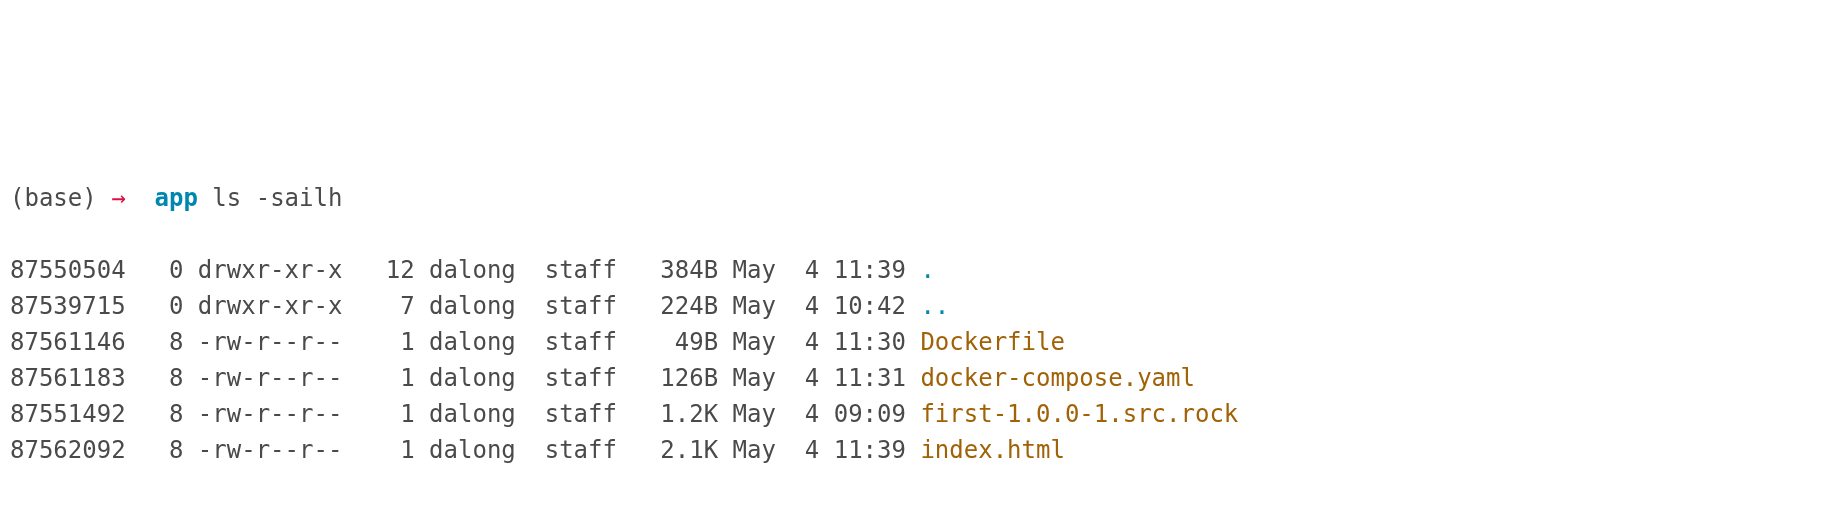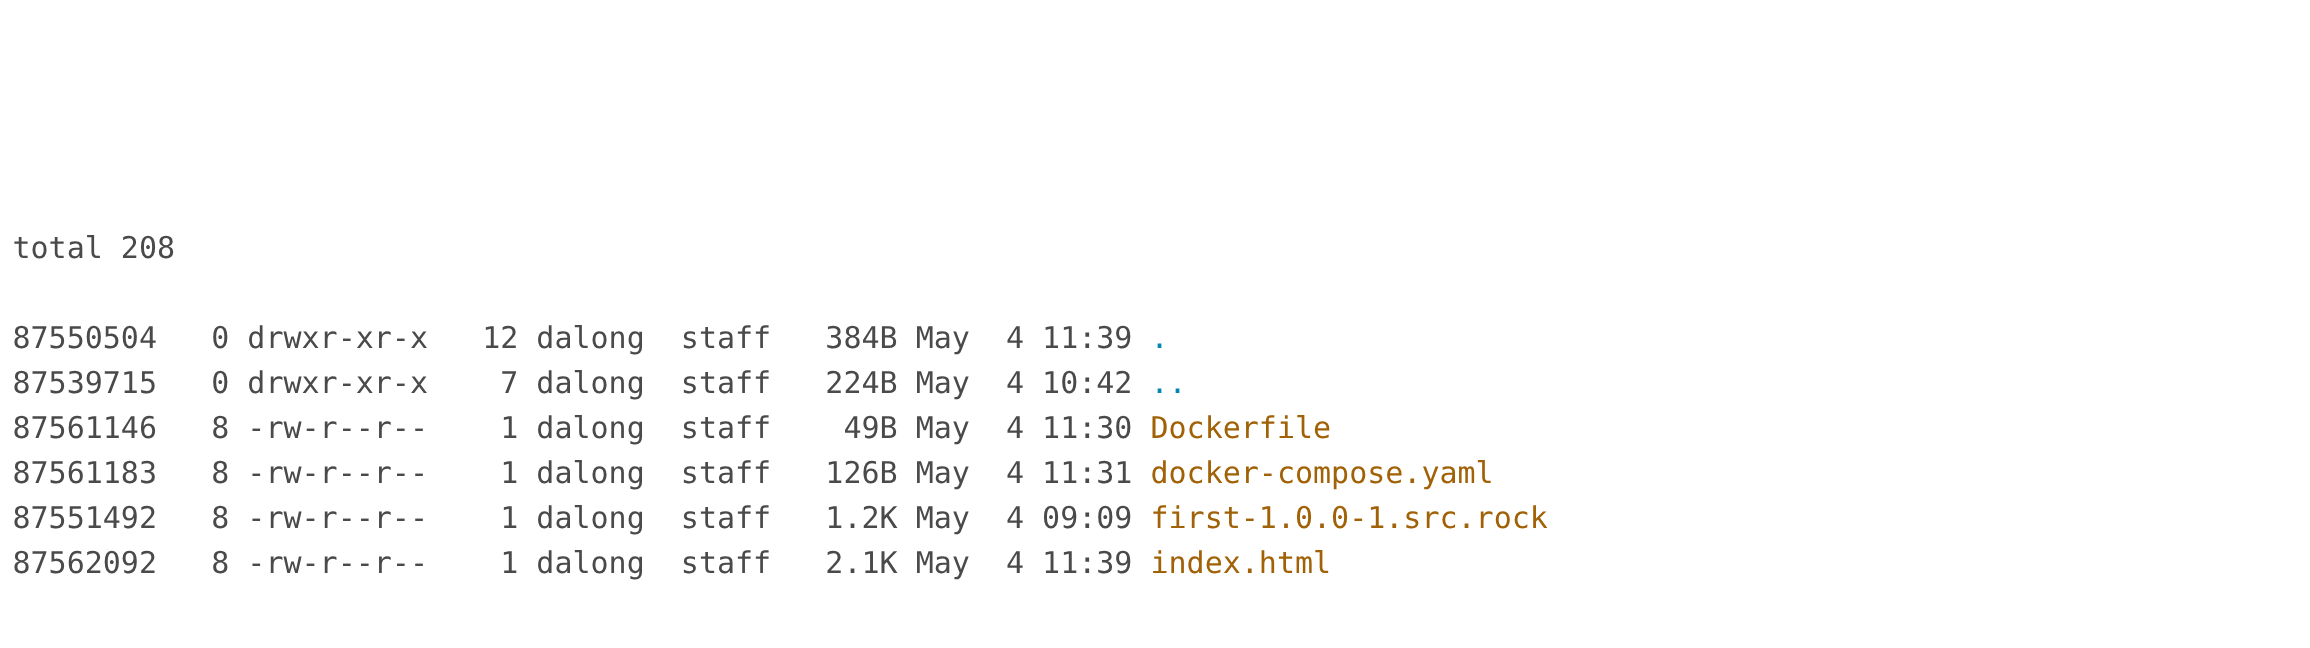--- a/index.html
+++ b/index.html
@@ -21,19 +21,19 @@
     .dir-entry { color: #0087af; }
     .file-entry { color: #a16207; }
     .row { display: block; }
   </style>
 </head>
 <body>
 
 
 
 <div class="terminal">
-<span class="row">total 208</span>
+<span class="row"><span class="prompt-base">(base)</span> <span class="prompt-arrow">→</span>  <span class="prompt-dir">app</span> <span>ls -sailh</span></span>
 <div id="rows-container"><span class="row"><span>87550504</span> <span>  0</span> <span>drwxr-xr-x</span>  <span> 12</span> <span>dalong</span>  <span>staff</span>  <span> 384B</span> <span>May  4 11:39</span> <span class="dir-entry">.</span></span><span class="row"><span>87539715</span> <span>  0</span> <span>drwxr-xr-x</span>  <span>  7</span> <span>dalong</span>  <span>staff</span>  <span> 224B</span> <span>May  4 10:42</span> <span class="dir-entry">..</span></span><span class="row"><span>87561146</span> <span>  8</span> <span>-rw-r--r--</span>  <span>  1</span> <span>dalong</span>  <span>staff</span>  <span>  49B</span> <span>May  4 11:30</span> <span class="file-entry">Dockerfile</span></span><span class="row"><span>87561183</span> <span>  8</span> <span>-rw-r--r--</span>  <span>  1</span> <span>dalong</span>  <span>staff</span>  <span> 126B</span> <span>May  4 11:31</span> <span class="file-entry">docker-compose.yaml</span></span><span class="row"><span>87551492</span> <span>  8</span> <span>-rw-r--r--</span>  <span>  1</span> <span>dalong</span>  <span>staff</span>  <span> 1.2K</span> <span>May  4 09:09</span> <span class="file-entry">first-1.0.0-1.src.rock</span></span><span class="row"><span>87562092</span> <span>  8</span> <span>-rw-r--r--</span>  <span>  1</span> <span>dalong</span>  <span>staff</span>  <span> 2.1K</span> <span>May  4 11:39</span> <span class="file-entry">index.html</span></span></div>
 
 </div>
 
 
 
 
 </body></html>

